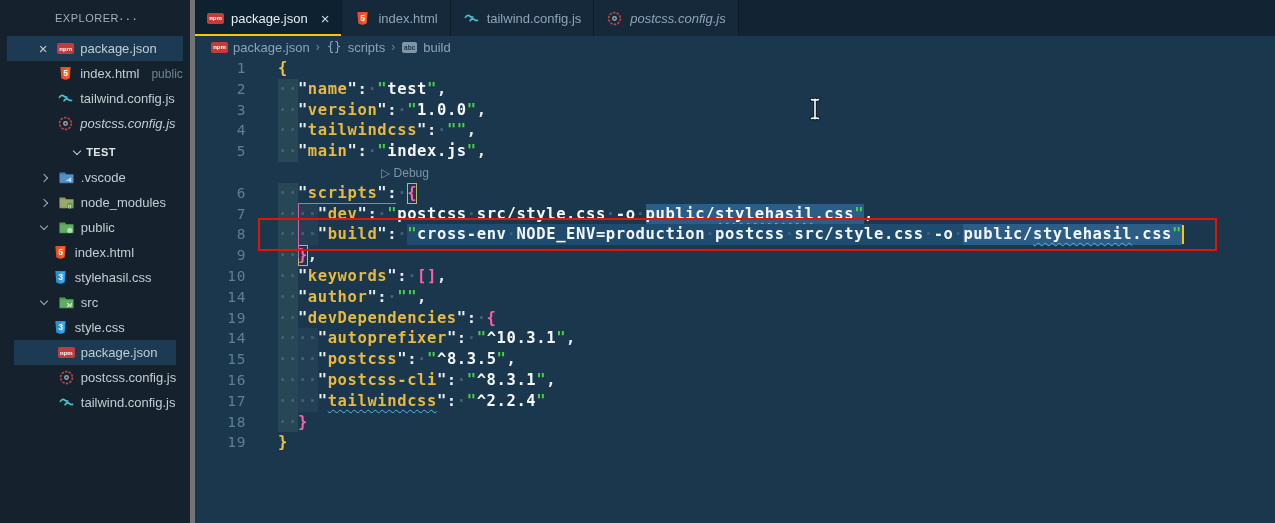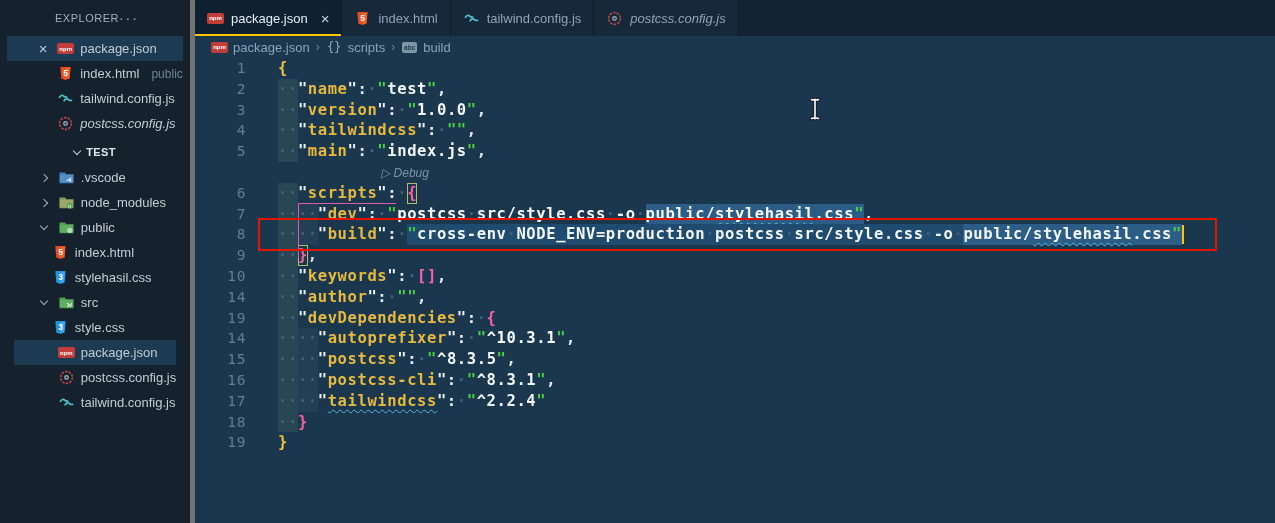--- a/index.html
+++ b/index.html
@@ -65,21 +65,21 @@
   .tk-b0{color:#f2c23e;}
   .tk-i1{background:rgba(121,182,138,.13);}
   .tk-i2{background:rgba(130,165,195,.08);}
   .tk-mb{outline:1px solid #b0bd6b;outline-offset:-1px;}
   .tk-sel{background:#2c5d86;}
   .tk-sel2{background:#1f4b6e;}
   .tk-wv{text-decoration:underline wavy #5bb3e0 1px;text-underline-offset:3px;}
   .ws{font-style:normal;color:#41617a;}
   .caret{display:inline-block;width:2px;height:19px;background:#ffc600;vertical-align:top;margin-top:1px;}
   .codelens{font-family:"Liberation Sans",sans-serif;font-weight:normal;font-size:12px;
-            color:#7c93a3;letter-spacing:0;padding-left:103px;cursor:pointer;font-style:italic;}
+            color:#7c93a3;letter-spacing:0;padding-left:103px;cursor:pointer;}
 
   
   .redbox{position:absolute;left:63px;top:160px;width:955px;height:29px;
           border:2px solid #e51400;pointer-events:none;}
   .guide-h{position:absolute;left:103px;top:145px;width:98px;height:1px;background:#d75fa8;}
   .guide-v{position:absolute;left:103px;top:145px;width:1px;height:55px;background:#d75fa8;}
   .mousecur{position:absolute;left:807px;top:96px;pointer-events:none;}
 
   svg text{font-family:"Liberation Sans",sans-serif;}
 </style>

